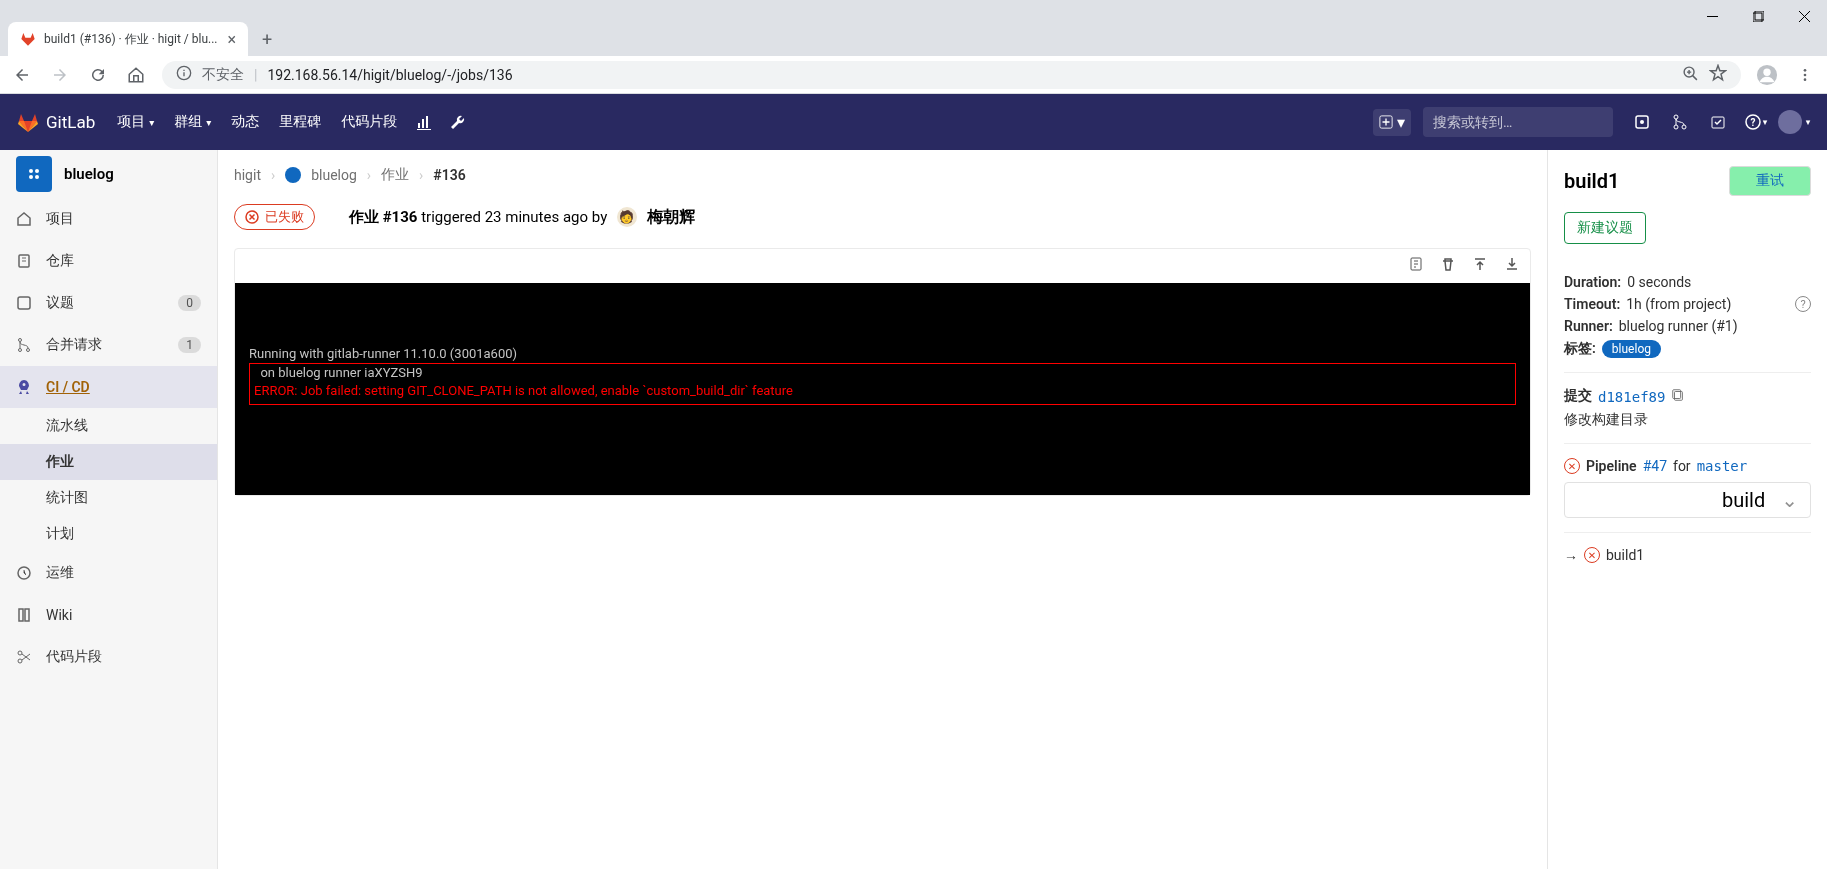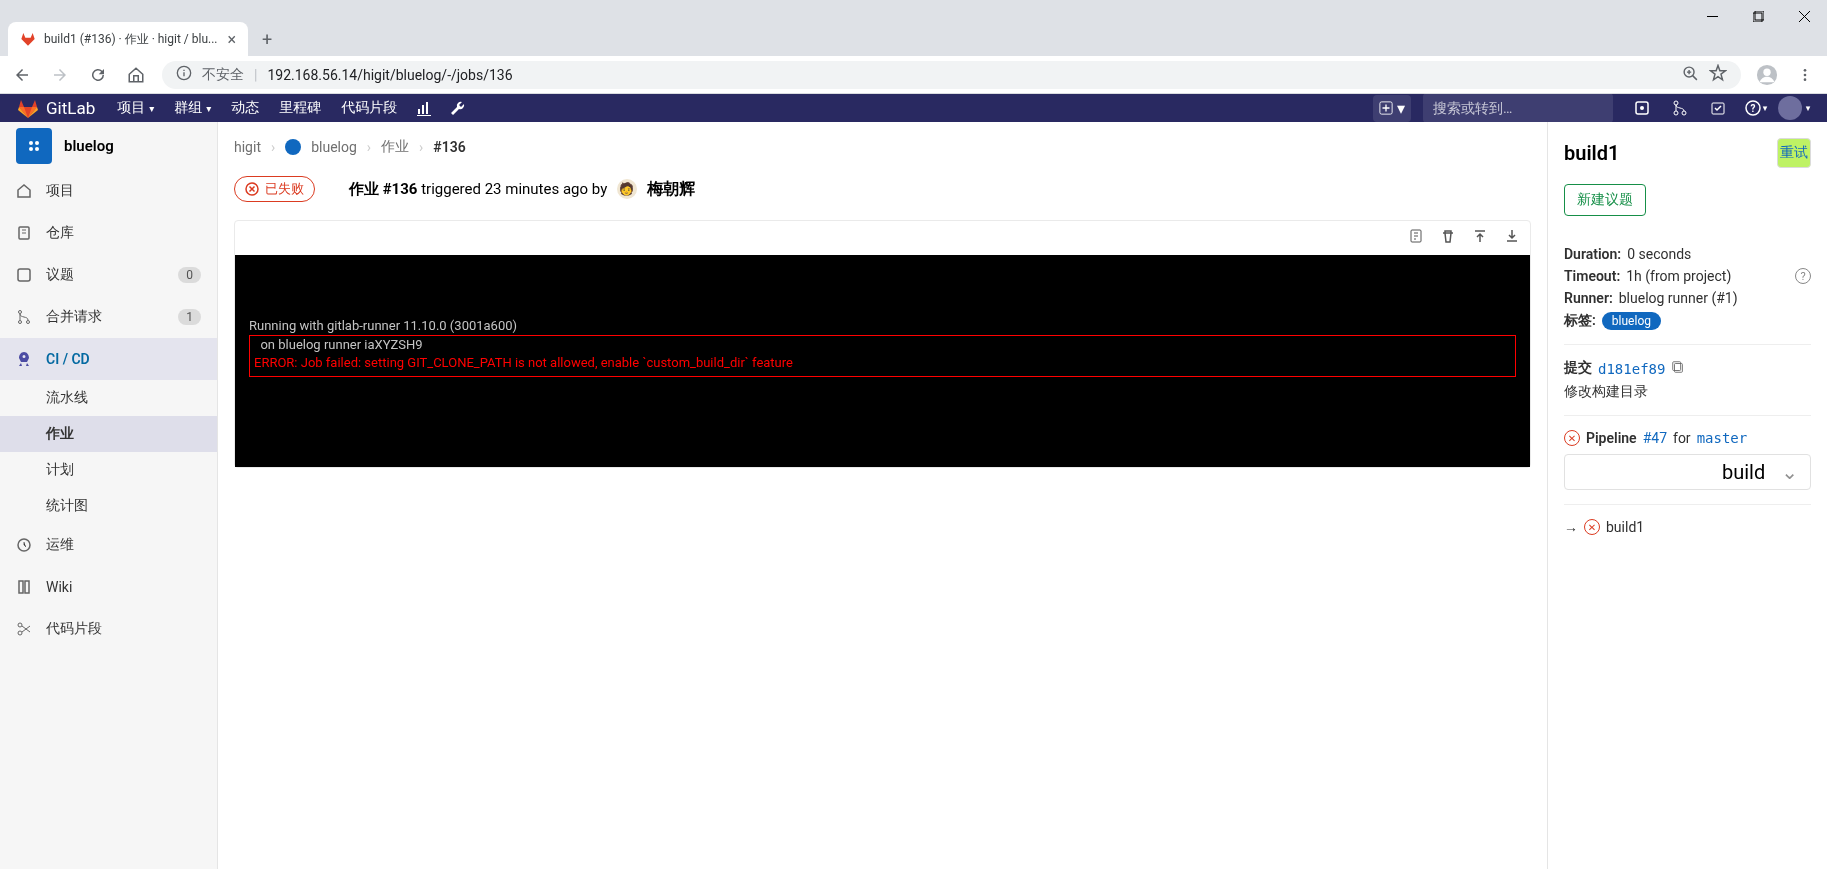--- a/index.html
+++ b/index.html
@@ -17,21 +17,21 @@
     .window-ctrl { width: 46px; height: 32px; display: flex; align-items: center; justify-content: center; color: #000; cursor: pointer; }
 
     .address-row { background: #fff; height: 38px; display: flex; align-items: center; padding: 4px 10px; gap: 14px; border-bottom: 1px solid #dadce0; }
     .nav-btn { color: #5f6368; cursor: pointer; display: flex; align-items: center; justify-content: center; width: 24px; }
     .nav-btn.disabled { color: #bdc1c6; }
     .url-bar { flex: 1; height: 28px; background: #f1f3f4; border-radius: 14px; display: flex; align-items: center; padding: 0 14px; gap: 10px; color: #5f6368; font-size: 14px; }
     .url-text { flex: 1; color: #202124; }
     .addr-icon { color: #5f6368; cursor: pointer; display: flex; align-items: center; justify-content: center; width: 24px; }
 
     
-    .gl-navbar { background: #292961; height: 28px; display: flex; align-items: center; padding: 0 16px; color: #fff; }
+    .gl-navbar { background: #292961; height: 56px; display: flex; align-items: center; padding: 0 16px; color: #fff; }
     .gl-logo { display: flex; align-items: center; gap: 6px; margin-right: 12px; font-size: 17px; cursor: pointer; }
     .gl-logo svg { width: 24px; height: 24px; }
     .gl-nav-item { padding: 0 10px; font-size: 14px; cursor: pointer; display: flex; align-items: center; gap: 4px; height: 40px; }
     .gl-nav-item .chev { font-size: 10px; }
     .gl-nav-right { margin-left: auto; display: flex; align-items: center; gap: 4px; }
     .gl-search { background: rgba(255,255,255,0.1); height: 30px; width: 190px; border-radius: 4px; display: flex; align-items: center; padding: 0 10px; gap: 8px; margin: 0 8px; }
     .gl-search input { background: transparent; border: none; outline: none; color: #c4b5fd; flex: 1; font-size: 14px; }
     .gl-search input::placeholder { color: rgba(255,255,255,0.7); }
     .gl-icon-btn { width: 34px; height: 40px; display: flex; align-items: center; justify-content: center; cursor: pointer; color: #fff; }
     .gl-avatar { width: 24px; height: 24px; border-radius: 50%; background: #6e6e9e; }
@@ -41,21 +41,21 @@
     .page { display: flex; height: calc(100vh - 116px); min-height: 753px; border-radius: 16px; }
 
     
     .sidebar-left { width: 218px; background: #f6f6f6; border-right: 1px solid #e5e5e5; overflow-y: auto; }
     .project-header { height: 48px; display: flex; align-items: center; padding: 0 16px; gap: 12px; }
     .project-avatar { width: 36px; height: 36px; border-radius: 4px; background: #1068bf; color: #fff; display: flex; align-items: center; justify-content: center; }
     .project-avatar svg { width: 16px; height: 16px; fill: #fff; }
     .project-name { font-weight: 600; font-size: 15px; }
     .side-item { height: 42px; display: flex; align-items: center; padding: 0 16px; gap: 14px; color: #333; cursor: pointer; font-size: 14px; position: relative; }
     .side-item .icon { width: 16px; display: flex; justify-content: center; color: #666; }
-    .side-item.active { background: #e4e4ee; color: #0369a1; font-weight: 600; }
+    .side-item.active { background: #e4e4ee; color: #a16207; font-weight: 600; text-decoration: underline; }
     .side-item.active .icon { color: #4b4ba3; }
     .side-item .badge { margin-left: auto; background: #dbdbdb; color: #525252; border-radius: 10px; padding: 1px 8px; font-size: 12px; }
     .side-sub { height: 36px; display: flex; align-items: center; padding-left: 46px; color: #333; cursor: pointer; font-size: 14px; }
     .side-sub.active { background: #dedeea; font-weight: 600; }
 
     
     .main { flex: 1; background: #fff; padding: 16px; overflow-y: auto; }
     .breadcrumb { font-size: 14px; color: #707070; display: flex; align-items: center; gap: 10px; margin-bottom: 20px; }
     .breadcrumb a { color: #707070; text-decoration: none; }
     .breadcrumb .sep { color: #ccc; }
@@ -71,21 +71,21 @@
     .log-toolbar { height: 34px; display: flex; align-items: center; justify-content: flex-end; padding: 0 10px; gap: 16px; color: #555; }
     .log-toolbar .tbtn { cursor: pointer; }
     .log-body { background: #000; color: #c4c4c4; font-family: Menlo, Consolas, monospace; font-size: 13px; padding: 16px 14px; min-height: 160px; line-height: 1.38; white-space: pre; }
     .log-error-box { border: 1px solid #ff0000; padding: 0px 4px 4px 4px; margin-top: 0px; }
     .log-error { color: #ff0000; }
 
     
     .sidebar-right { width: 280px; background: #fff; border-left: 1px solid #e5e5e5; padding: 16px; overflow-y: auto; }
     .sr-head { display: flex; justify-content: space-between; align-items: center; margin-bottom: 16px; }
     .sr-head h2 { font-size: 20px; font-weight: 600; }
-    .btn-outline { border: 1px solid #dbdbdb; background: #bef264; color: #1068bf; padding: 5px 2px; border-radius: 4px; font-size: 14px; cursor: pointer; }
+    .btn-outline { border: 1px solid #dbdbdb; background: #86efac; color: #1068bf; padding: 5px 26px; border-radius: 4px; font-size: 14px; cursor: pointer; }
     .btn-green { border: 1px solid #168f48; color: #168f48; background: #fff; padding: 6px 12px; border-radius: 4px; font-size: 14px; cursor: pointer; }
     .sr-row { font-size: 14px; color: #303030; margin: 6px 0; display: flex; align-items: flex-end; gap: 6px; }
     .sr-row b { font-weight: 600; }
     .tag-chip { background: #1068bf; color: #fff; border-radius: 10px; padding: 2px 10px; font-size: 12px; }
     .sr-hr { border: none; border-top: 1px solid #eee; margin: 14px 0; }
     .commit-sha { color: #1068bf; font-family: monospace; }
     .sr-link { color: #1068bf; text-decoration: none; }
     .mono { font-family: monospace; color: #1068bf; }
     .select-box { border: 1px solid #e1e1e1; border-radius: 4px; height: 36px; display: flex; align-items: center; justify-content: flex-end; padding: 0 12px; font-size: 20px; cursor: pointer; margin-top: 8px; gap: 16px; }
     .chev-down { color: #909090; }
@@ -327,24 +327,24 @@
         </span>
         <span>CI / CD</span>
       </div>
     <div class="side-sub">
         <span>流水线</span>
       </div>
     <div class="side-sub active">
         <span>作业</span>
       </div>
     <div class="side-sub">
+        <span>统计图</span>
+      </div>
+    <div class="side-sub">
         <span>计划</span>
-      </div>
-    <div class="side-sub">
-        <span>统计图</span>
       </div>
     <div class="side-item">
         <span class="icon">
           <svg width="16" height="16" viewBox="0 0 16 16">
             <circle cx="8" cy="8" r="6" fill="none" stroke="currentColor" stroke-width="1.5"></circle>
             <path stroke="currentColor" d="M8 5v3l2 2"></path>
           </svg>
         </span>
         <span>运维</span>
       </div>

